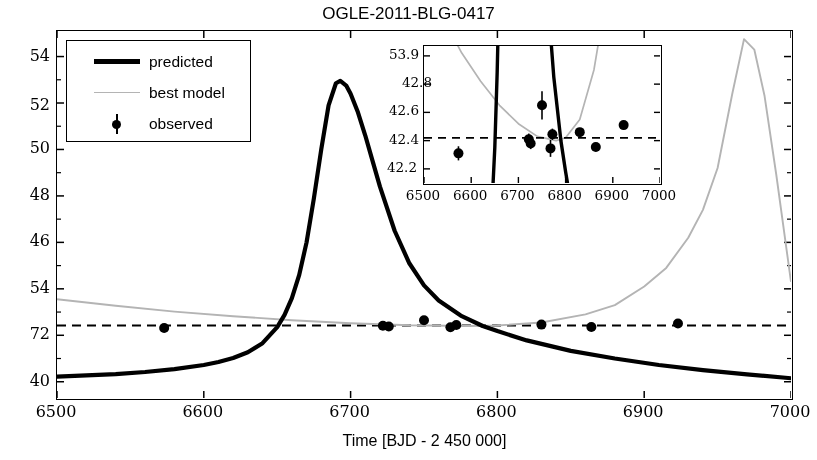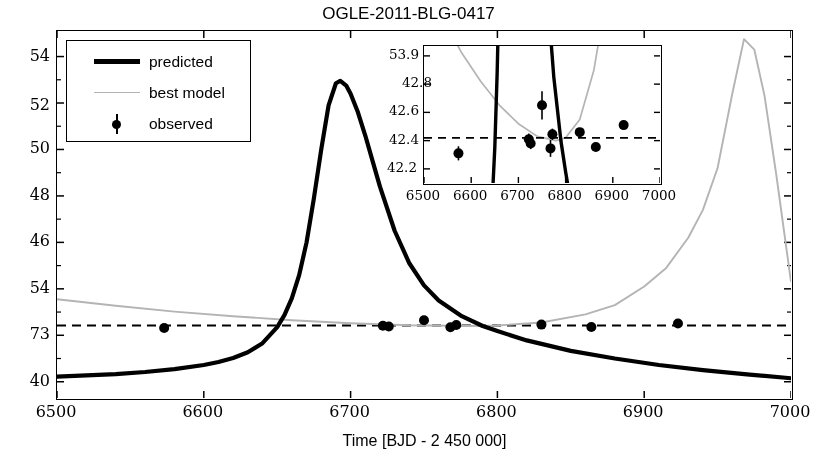--- a/index.html
+++ b/index.html
@@ -64,21 +64,21 @@
 <body>
 
 <div id="fig">
 
   <div class="title">OGLE-2011-BLG-0417</div>
 
   <div class="xlabel">Time [BJD - 2 450 000]</div>
 
   <div id="ytick-labels">
       <div class="ytick-label" style="left: 8px; width: 42px; right: auto; top: 372.741px;">40</div>
-      <div class="ytick-label" style="left: 8px; width: 42px; right: auto; top: 326.285px;">73</div>
+      <div class="ytick-label" style="left: 8px; width: 42px; right: auto; top: 326.285px;">72</div>
       <div class="ytick-label" style="left: 8px; width: 42px; right: auto; top: 279.829px;">54</div>
       <div class="ytick-label" style="left: 8px; width: 42px; right: auto; top: 233.373px;">46</div>
       <div class="ytick-label" style="left: 8px; width: 42px; right: auto; top: 186.918px;">48</div>
       <div class="ytick-label" style="left: 8px; width: 42px; right: auto; top: 140.462px;">50</div>
       <div class="ytick-label" style="left: 8px; width: 42px; right: auto; top: 97px;">52</div>
       <div class="ytick-label" style="left: 8px; width: 42px; right: auto; top: 47.5506px;">54</div>
     </div>
   <div id="xtick-labels">
       <div class="xtick-label" style="left: 21px;">6500</div>
       <div class="xtick-label" style="left: 167.8px;">6600</div>

